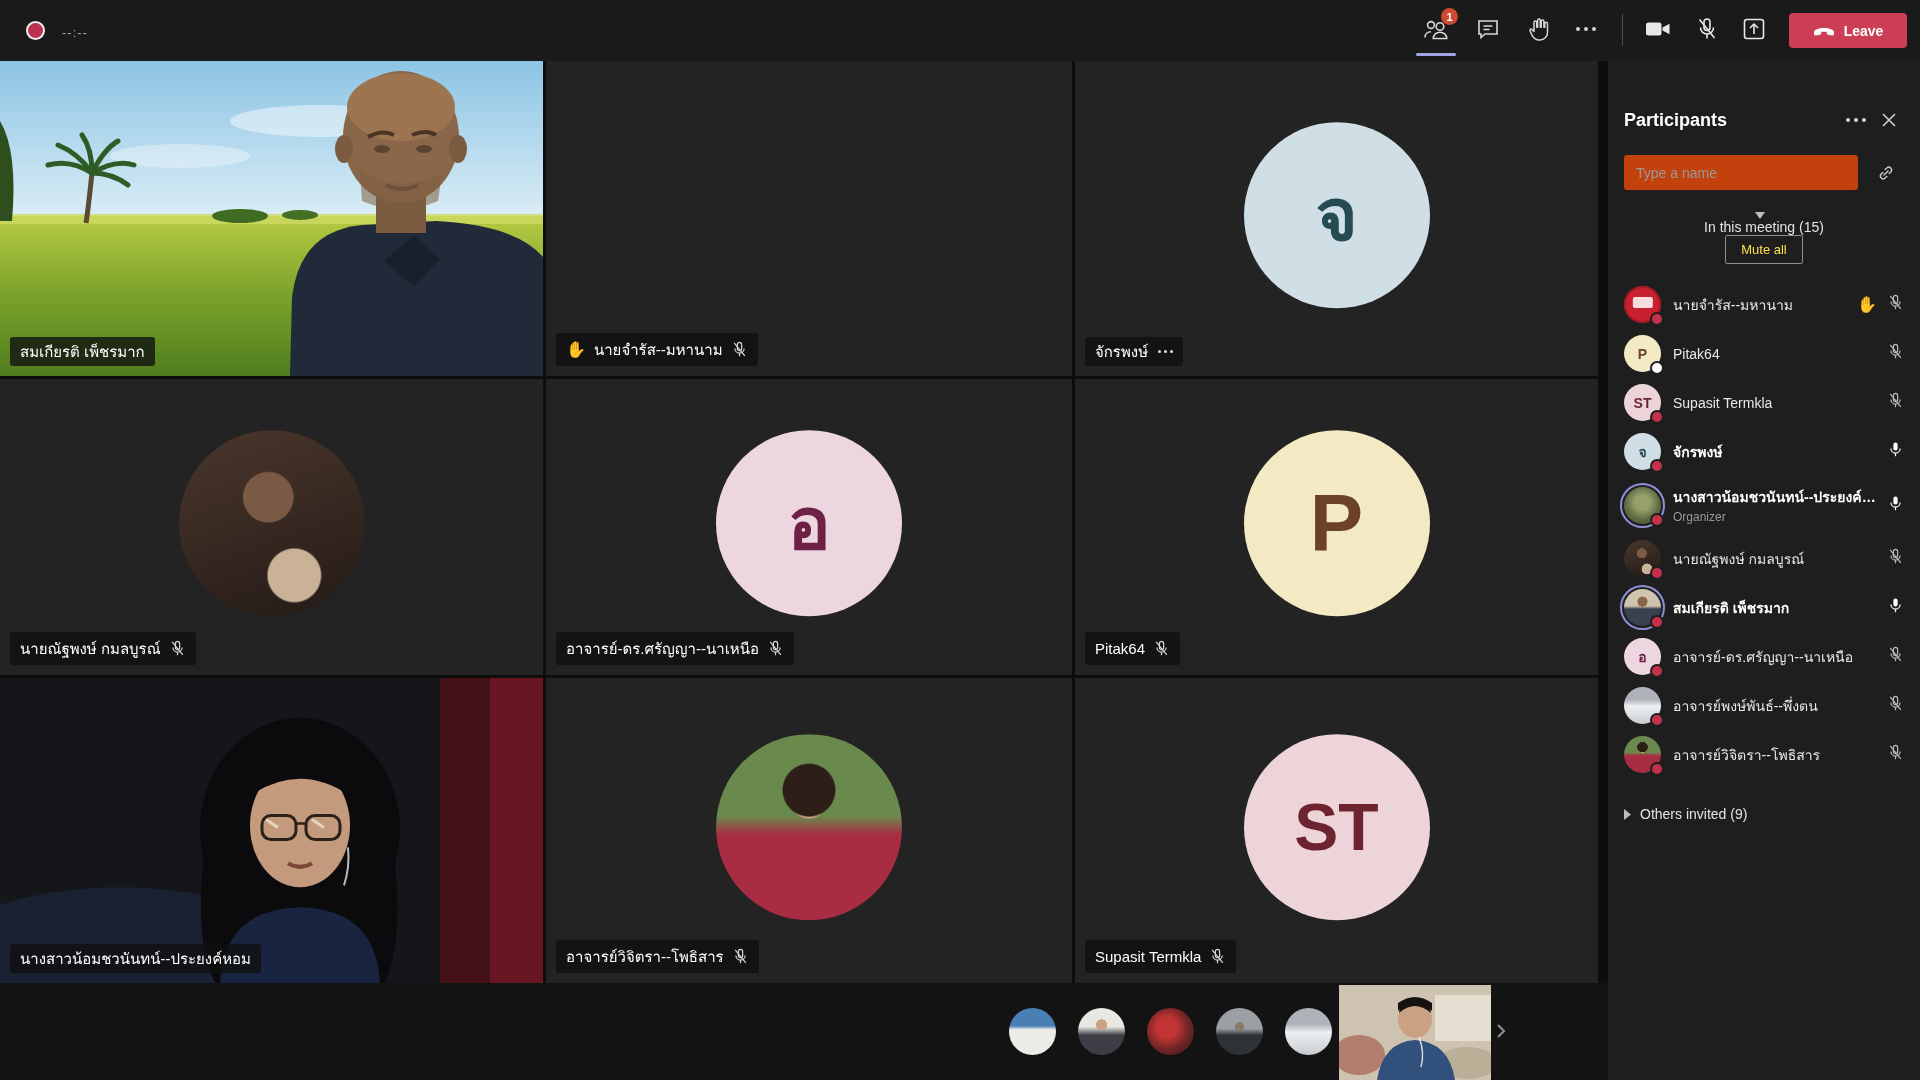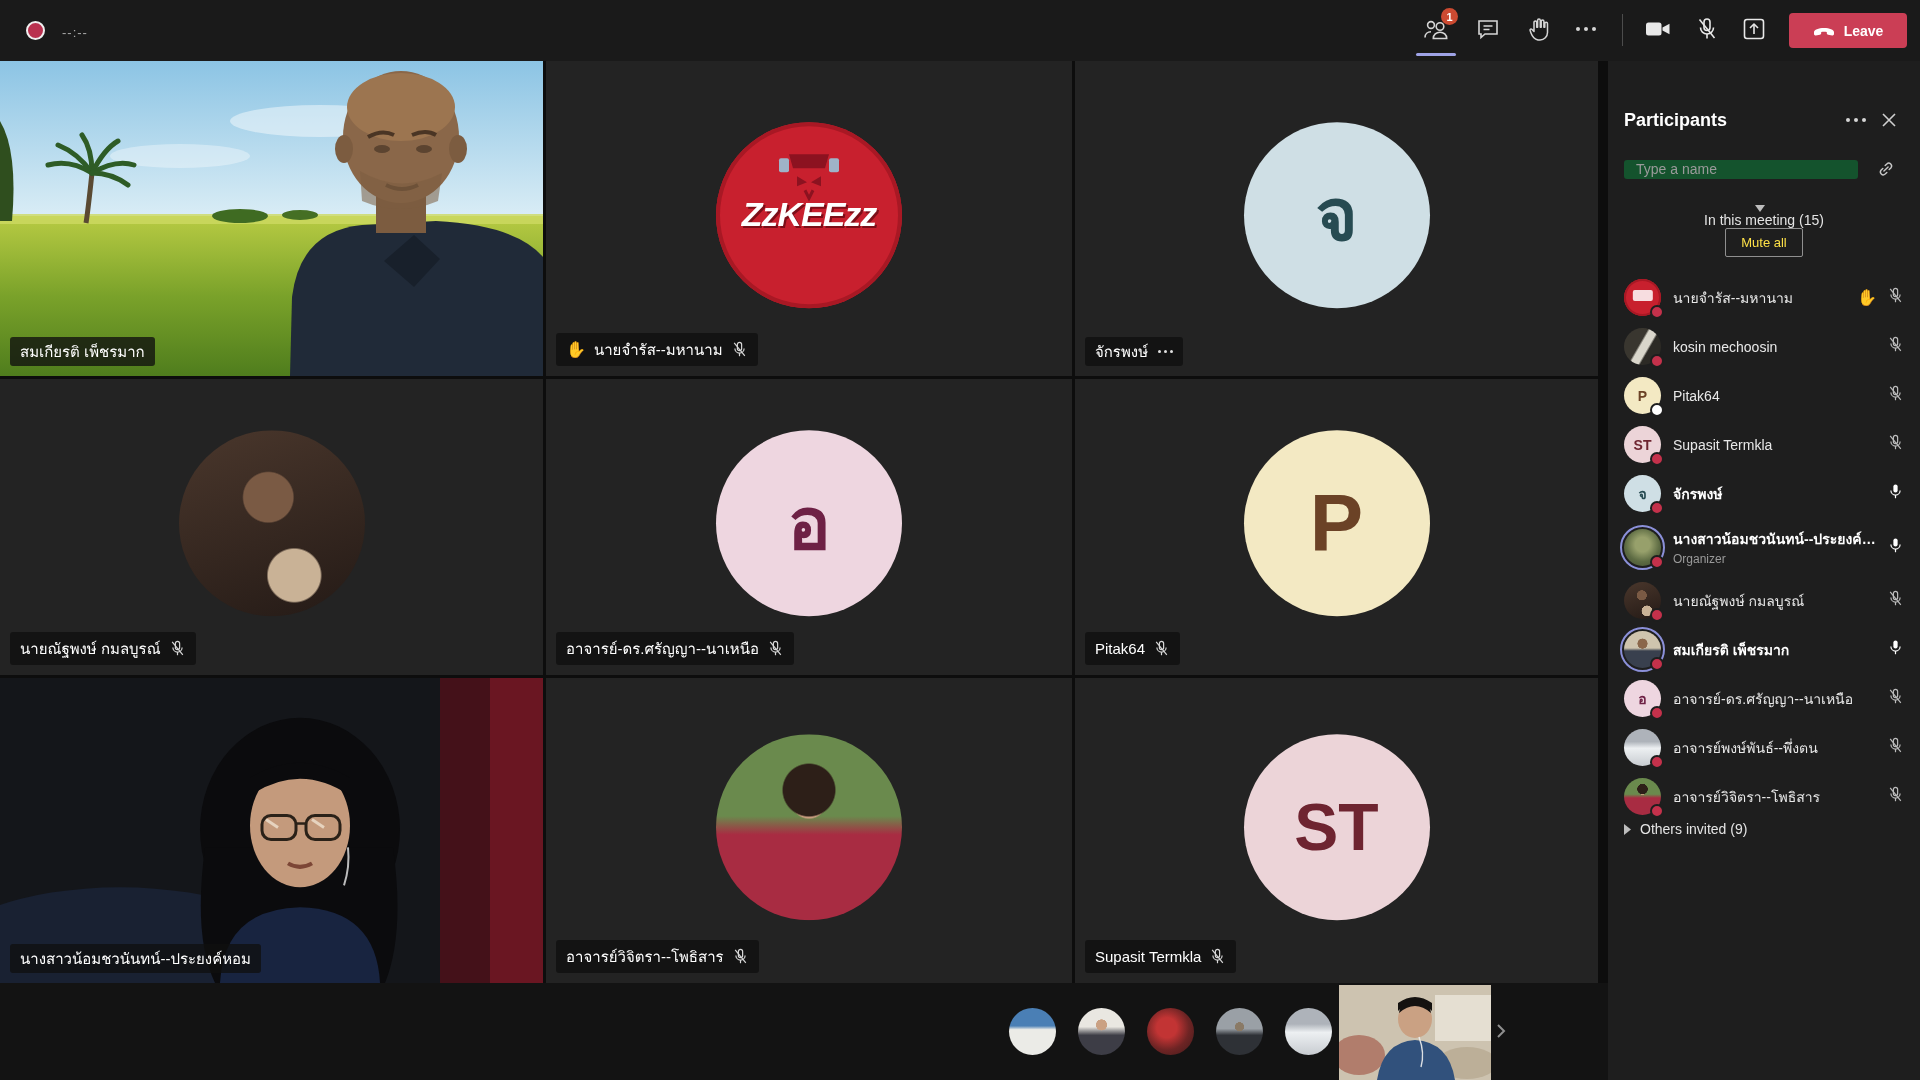--- a/index.html
+++ b/index.html
@@ -79,21 +79,21 @@
                  linear-gradient(#6a8a4d 44%,#a82c42 54%); }
   .ph-anya     { background:radial-gradient(circle at 42% 42%,#c23434 0 26%,#6e2424 58%,#3c1a1a); }
 
   
   .panel { position:absolute; top:61px; left:1608px; width:312px; height:1019px; background:#1e1e1e;
            padding:0 16px; }
   .panel-head { display:flex; align-items:center; margin-top:48px; }
   .panel-title { font-size:18px; font-weight:700; color:#fff; flex:1; }
   .ph-btn { color:#cfcfcf; padding:4px 8px; cursor:pointer; display:flex; align-items:center; }
   .search-row { display:flex; align-items:center; gap:10px; margin-top:24px; }
-  .search-input { flex:1; height:19px; background:#14532d; border:none; border-radius:3px;
+  .search-input { flex:1; height:35px; background:#c2410c; border:none; border-radius:3px;
                   color:#e8e8e8; font-size:14px; padding:0 12px; font-family:inherit; }
   .search-input::placeholder { color:#9a9a9a; }
   .section-row { display:flex; align-items:center; margin-top:22px;flex-direction:column; }
   .sec-chev { color:#bdbdbd; margin-right:8px; display:flex; }
   .section-label { flex:1; font-size:14px; color:#e4e4e4; }
   .muteall-btn { background:transparent; border:1px solid #8f8f8f; border-radius:2px; color:#fde047;
                  font-size:13px; padding:6px 15px; cursor:pointer; font-family:inherit; }
   .p-list { margin-top:16px; }
   .p-row { display:flex; align-items:center; height:49px; cursor:pointer; }
   .p-row.tall { height:58px; }
@@ -103,21 +103,21 @@
   .p-avwrap.ring::before { content:""; position:absolute; inset:-4px; border:2px solid #8b90d9; border-radius:50%; }
   .p-badge { position:absolute; right:-3px; bottom:-3px; width:14px; height:14px; border-radius:50%;
              border:2px solid #1e1e1e; }
   .st-dnd { background:#c4314b; } .st-avail { background:#6bb700; } .st-away { background:#ffffff; }
   .p-names { flex:1; min-width:0; }
   .p-name { font-size:14px; color:#e8e8e8; white-space:nowrap; overflow:hidden; text-overflow:ellipsis; }
   .p-name.bold { font-weight:700; color:#fff; }
   .p-sub { font-size:12px; color:#9a9a9a; margin-top:2px; }
   .p-right { display:flex; align-items:center; gap:10px; margin-left:6px; }
   .mic-on { color:#ffffff; } .mic-off { color:#bdbdbd; }
-  .others-row { display:flex; align-items:center; gap:9px; margin-top:0; font-size:14px;
+  .others-row { display:flex; align-items:center; gap:9px; margin-top:27px; font-size:14px;
                 color:#e4e4e4; cursor:pointer; }
 </style>
 </head>
 <body>
 
 <div class="topbar">
   <div class="rec-dot"></div>
   <div class="timer">--:--</div>
 
   <div class="tb-btn tb-people">
@@ -234,31 +234,20 @@
           <path d="M386 124 q16 8 32 0" stroke="#5c4430" stroke-width="4" fill="none"></path>
           <path d="M360 110 q40 24 82 2 l-4 28 q-38 16 -76 0 Z" fill="#7c5c40" opacity="0.55"></path>
         </g>
       </svg>
       <div class="nlabel">
         <span>สมเกียรติ เพ็ชรมาก</span>
       </div>
     </div>
 
     <div class="tile">
-      <div class="avatar-big logo-big">
-        <svg class="logo-face" viewBox="0 0 64 58">
-          <rect x="2" y="8" width="10" height="14" rx="2" fill="#9fb3c8"></rect>
-          <rect x="52" y="8" width="10" height="14" rx="2" fill="#9fb3c8"></rect>
-          <path d="M12 4 h40 l-4 14 h-32 Z" fill="#8c1220"></path>
-          <path d="M20 26 l10 6 -10 4 Z" fill="#8c1220"></path>
-          <path d="M44 26 l-10 6 10 4 Z" fill="#8c1220"></path>
-          <path d="M28 40 l4 8 4-8" fill="none" stroke="#8c1220" stroke-width="3"></path>
-        </svg>
-        <span class="logo-text">ZzKEEzz</span>
-      </div>
       <div class="nlabel">
         <span class="hand-glyph">✋</span>
         <span>นายจำรัส--มหานาม</span>
         <span class="mic-chip js-micoff">
             <svg width="17" height="19" viewBox="0 0 24 26" fill="none" stroke="currentColor" stroke-width="1.7">
               <rect x="9" y="3" width="6" height="11.5" rx="3"></rect>
               <path d="M5.5 11.5a6.5 6.5 0 0 0 13 0"></path>
               <path d="M12 18v4.5"></path>
               <path d="M4.5 3.5l15 18.5"></path>
             </svg>
@@ -470,41 +459,20 @@
       <span class="p-mic mic-off"><svg width="17" height="19" viewBox="0 0 24 26" fill="none" stroke="currentColor" stroke-width="1.7">
               <rect x="9" y="3" width="6" height="11.5" rx="3"></rect>
               <path d="M5.5 11.5a6.5 6.5 0 0 0 13 0"></path>
               <path d="M12 18v4.5"></path>
               <path d="M4.5 3.5l15 18.5"></path>
             </svg></span>
     </div>
   </div>
       <div class="p-row">
     <div class="p-avwrap">
-      <div class="p-avatar ph-kosinm">
-            <span class="p-init"></span>
-          </div>
-      <span class="p-badge st-dnd"></span>
-    </div>
-    <div class="p-names">
-      <div class="p-name">kosin mechoosin</div>
-
-    </div>
-    <div class="p-right">
-
-      <span class="p-mic mic-off"><svg width="17" height="19" viewBox="0 0 24 26" fill="none" stroke="currentColor" stroke-width="1.7">
-              <rect x="9" y="3" width="6" height="11.5" rx="3"></rect>
-              <path d="M5.5 11.5a6.5 6.5 0 0 0 13 0"></path>
-              <path d="M12 18v4.5"></path>
-              <path d="M4.5 3.5l15 18.5"></path>
-            </svg></span>
-    </div>
-  </div>
-      <div class="p-row">
-    <div class="p-avwrap">
       <div class="p-avatar" style="background: rgb(243, 233, 195); color: rgb(107, 66, 38);">
             <span class="p-init">P</span>
           </div>
       <span class="p-badge st-away"></span>
     </div>
     <div class="p-names">
       <div class="p-name">Pitak64</div>
 
     </div>
     <div class="p-right">

